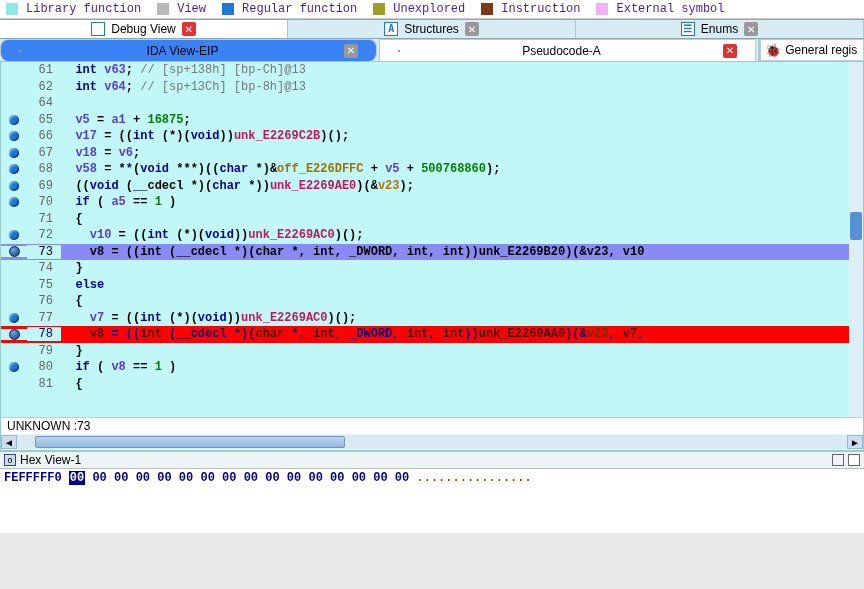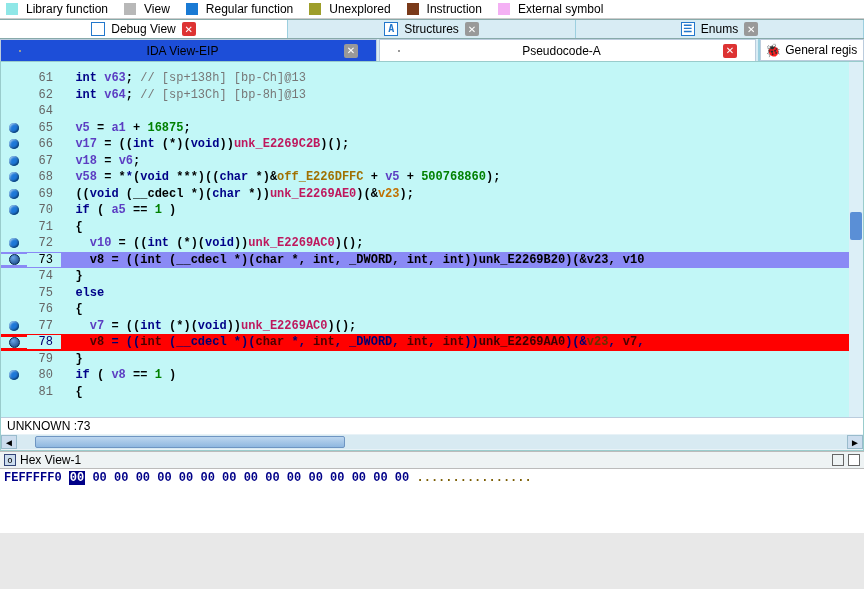--- a/index.html
+++ b/index.html
@@ -1,51 +1,51 @@
 <!DOCTYPE html>
 <html><head>
 <meta charset="utf-8">
 <style>
   * { box-sizing: border-box; margin:0; padding:0; }
   body { font-family: "Segoe UI", Tahoma, sans-serif; font-size: 12px; background:#e8e8e8; width:864px; height:589px; overflow:hidden; }
   
   .legend { display:flex; align-items:center; gap:6px; padding:2px 6px; background:#fff; border-bottom:1px solid #ccc; font-size:12px; }
   .legend .swatch { width:12px; height:12px; display:inline-block; margin-right:2px; vertical-align:middle;}
-  .legend span.label { margin-right:10px; color:#000000; }
+  .legend span.label { margin-right:10px; color:#4c1d95;font-family:Liberation Mono, monospace; }
   
   .maintabs { display:flex; background:#C9E6F4; border-top:1px solid #8aa; border-bottom:1px solid #8aa;}
   .tab { flex:1; display:flex; align-items:center; justify-content:center; gap:6px; padding:2px 16px; border-right:1px solid #9ccfdf; background:#d8ecf4; }
   .tab.active { background:#fff; }
   .tab .close { color:#fff; background:#d33; width:14px; height:14px; border-radius:2px; display:flex; align-items:center; justify-content:center; font-size:10px; }
   .tab .close.gray { background:#999; }
   .tab .icon { width:14px; height:14px; display:inline-block; }
   .icon-lines { background:linear-gradient(#fff,#fff); border:1px solid #2277cc; }
   .icon-A { border:1px solid #2277cc; color:#2277cc; font:bold 10px/12px monospace; text-align:center; background:#fff;}
   .icon-E { border:1px solid #2277cc; color:#2277cc; font:bold 10px/12px monospace; text-align:center; background:#fff;}
   .icon-code { border:1px solid #999; background:#fff; }
   .icon-hex { width:12px;height:12px; border:1px solid #347; background:#cde; display:inline-block; font:9px/10px monospace; text-align:center;}
   
   .splitrow { display:flex; height:22px; }
   .subtabs-left { flex:1; display:flex; background:#d8ecf4; }
   .subtabs-right { width:106px; background:#d8ecf4; border-left:2px solid #9ccfdf;}
   .subtab { display:flex; align-items:center; gap:6px; padding:2px 18px; background:#fff; border:1px solid #bcd; border-bottom:none; margin-right:2px;}
-  .subtab.inactive { background:#1d4ed8;}
+  .subtab.inactive { background:#3b82f6;border-radius:8px;}
   .subtab .close { width:14px; height:14px; display:flex; align-items:center; justify-content:center; font-size:10px; border-radius:2px;}
   .subtab .close.red { background:#d33; color:#fff;}
   .subtab .close.gray{ background:#999; color:#fff;}
   .subtabs-right .regtab{ display:flex; align-items:center; gap:4px; padding:2px 4px; background:#fff; border:1px solid #bcd; height:100%;}
   .bug-icon { color:#c33; font-size:13px;}
   
   .bodyrow { display:flex; height:390px;}
   .code-pane { flex:1; background:#c2f7f7; border:1px solid #9cc; display:flex; flex-direction:column; overflow:hidden;}
   .reg-pane { width:106px; background:#c2f7f7; border:1px solid #9cc; font:bold 12px "Courier New", monospace; padding:2px 2px; position:relative; overflow:hidden;}
   .reg-line { white-space:nowrap; color:#001088; line-height:17px;}
   .reg-line.bold { color:#000060; }
   
-  .code-body { flex:1; overflow:hidden; font:bold 12px "Courier New", monospace; position:relative; padding-top:8px;}
+  .code-body { flex:1; overflow:hidden; font:bold 12px "Courier New", monospace; position:relative; padding-top:0px;}
   .cline { display:flex; align-items:center; height:16.5px; white-space:pre;}
   .gut { width:26px; display:flex; justify-content:center; align-items:center;}
   .dot { width:10px;height:10px;border-radius:50%; background:#1d77d8; display:inline-block; box-shadow:inset -1px -1px 2px #0a3a6c, inset 1px 1px 2px #9ec8ed;}
   .dot3d { width:11px;height:11px;border-radius:50%; background:radial-gradient(circle at 35% 30%, #6aa6e8, #103d7a); display:inline-block; border:1px solid #08264e;}
   .ln { width:34px; text-align:right; color:#666; font-weight:normal; padding-right:8px;}
   .tok-kw  { color:#000088; }
   .tok-var { color:#5c3dc2; }
   .tok-num { color:#008000; }
   .tok-ptr { color:#000088; }
   .tok-cmt { color:#777; font-weight:normal;}

